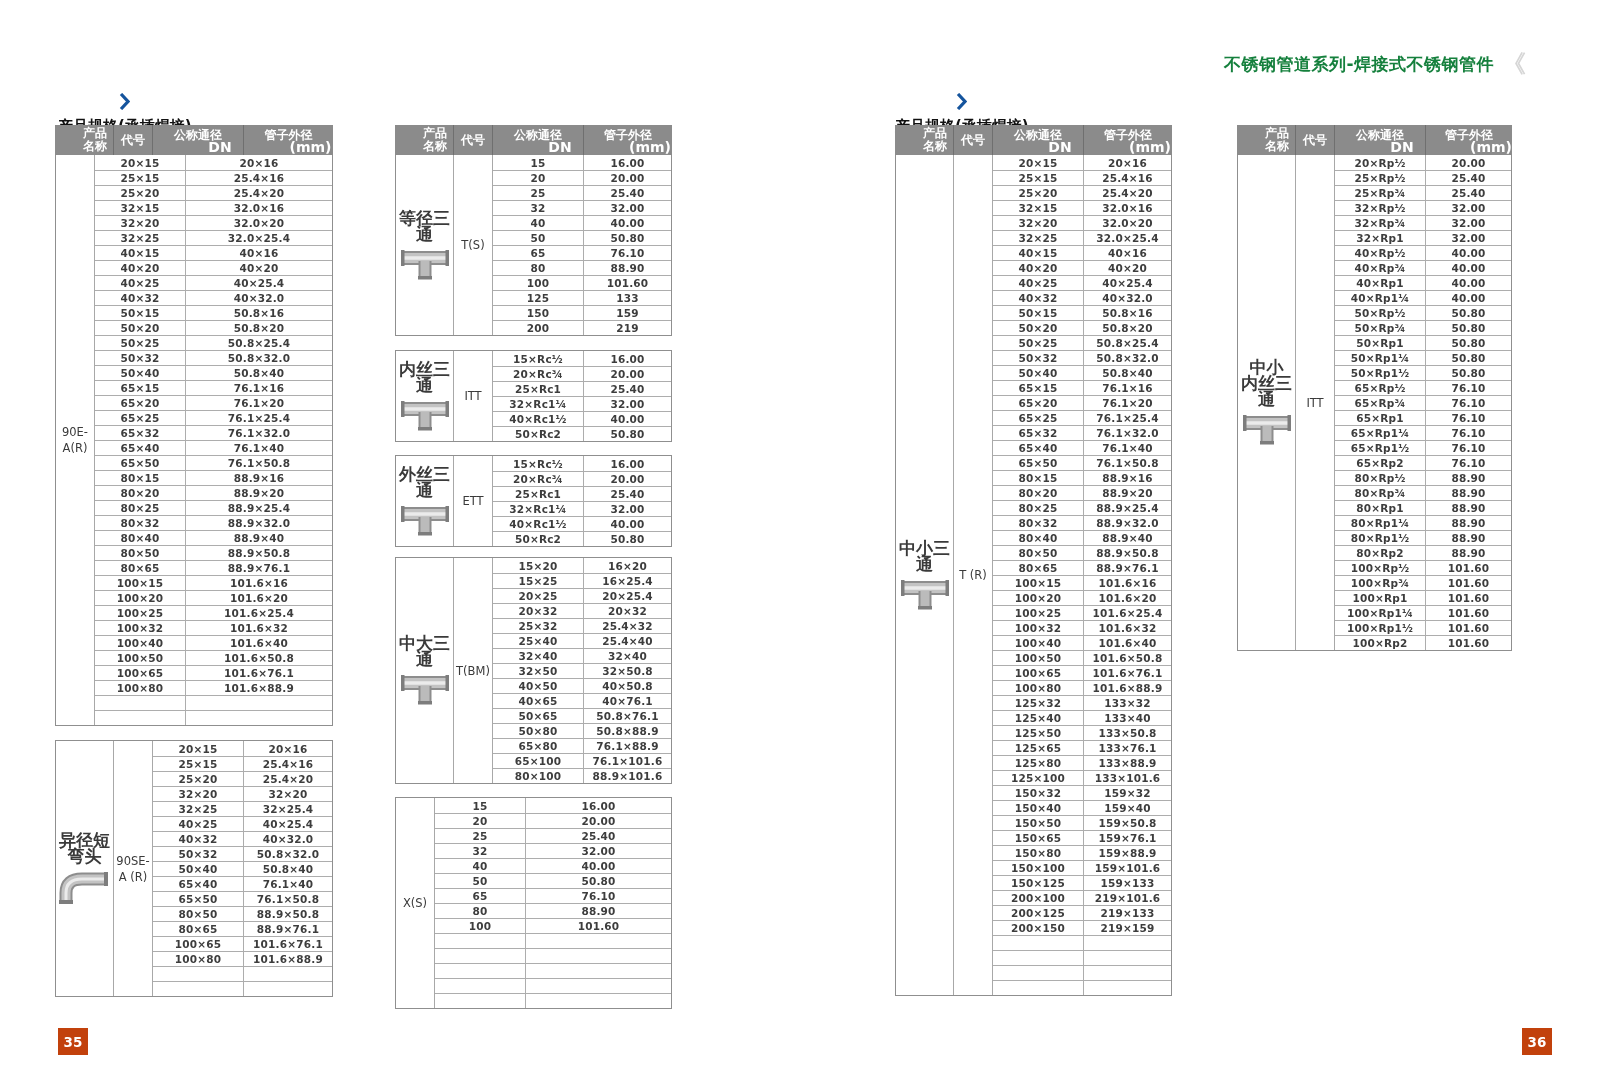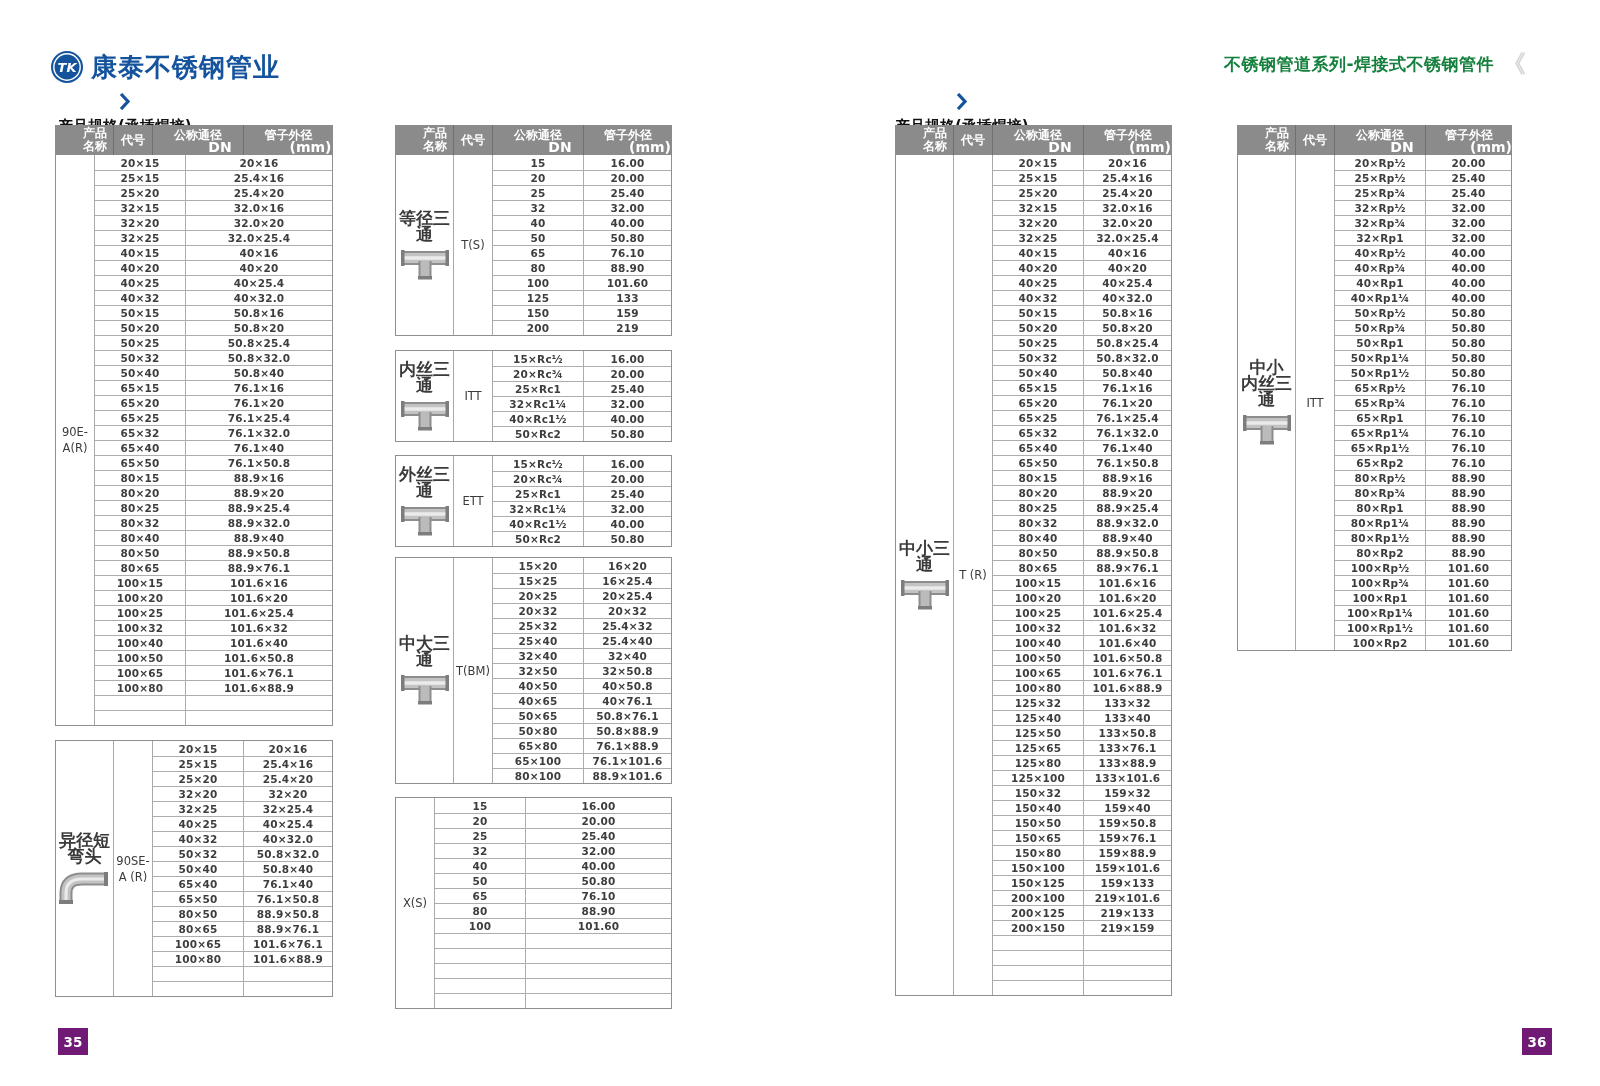--- a/index.html
+++ b/index.html
@@ -32,36 +32,28 @@
             align-items:center;justify-content:center;font-size:11.5px;font-weight:normal;
             color:#3a3a3a;line-height:16px;box-sizing:border-box;text-align:center;}
   .col-rows{flex:1;display:flex;flex-direction:column;}
   .r{display:flex;height:15px;box-sizing:border-box;}
   .r + .r{border-top:1px solid #adadad;}
   .r .dn{width:91px;border-right:1px solid #adadad;}
   .r .dn,.r .od{display:flex;align-items:center;justify-content:center;font-size:10.5px;
                 font-weight:bold;color:#3d3d3d;box-sizing:border-box;letter-spacing:0.2px;}
   .r .od{flex:1;}
   
-  .badge{position:absolute;width:30px;height:27px;background:#701a75;color:#fff;
+  .badge{position:absolute;width:30px;height:27px;background:#c2410c;color:#fff;
          display:flex;align-items:center;justify-content:center;font-size:13.5px;font-weight:bold;}
 </style>
 </head>
 <body>
 
 <div class="page">
 
-  <div class="logo">
-    <svg width="34" height="34" viewBox="0 0 34 34">
-      <circle cx="17" cy="17" r="16" fill="#15549d"></circle>
-      <circle cx="17" cy="17" r="13.2" fill="none" stroke="#ffffff" stroke-width="1.4"></circle>
-      <text x="17" y="22" text-anchor="middle" font-size="13" font-style="italic" font-weight="bold" fill="#ffffff">TK</text>
-    </svg>
-    <span class="logo-text">康泰不锈钢管业</span>
-  </div>
 
   <div class="title-right">
     <span class="t">不锈钢管道系列-焊接式不锈钢管件</span>
     <span class="ch">《</span>
   </div>
 
   <div class="section" style="left:58px;top:93px;">
     <svg width="11" height="17" viewBox="0 0 11 17">
       <path d="M2 1 L9 8.5 L2 16" stroke="#15549d" stroke-width="3.2" fill="none"></path>
     </svg>

